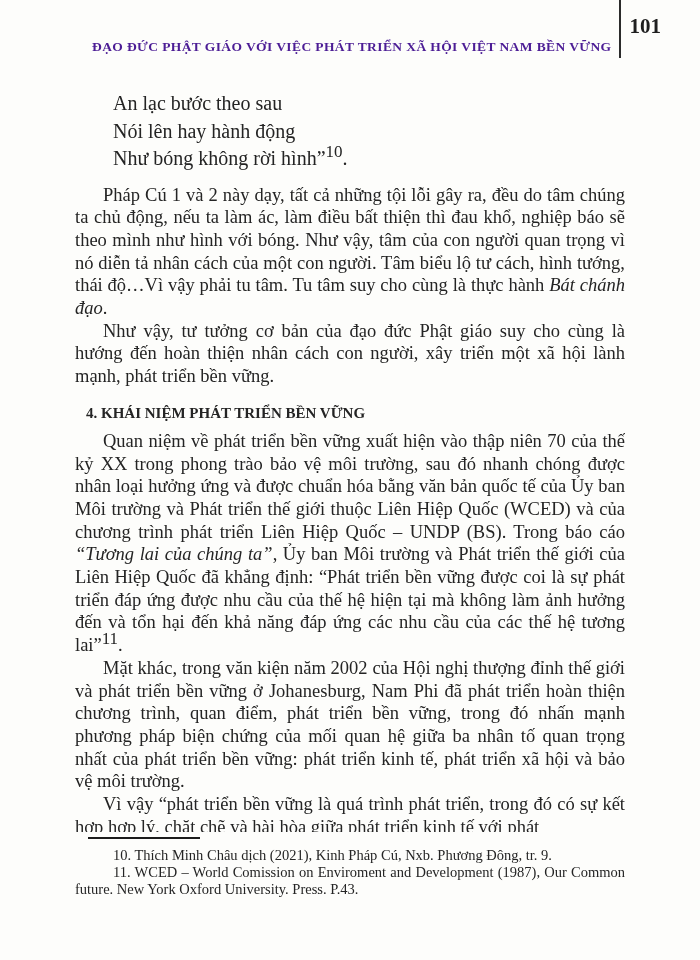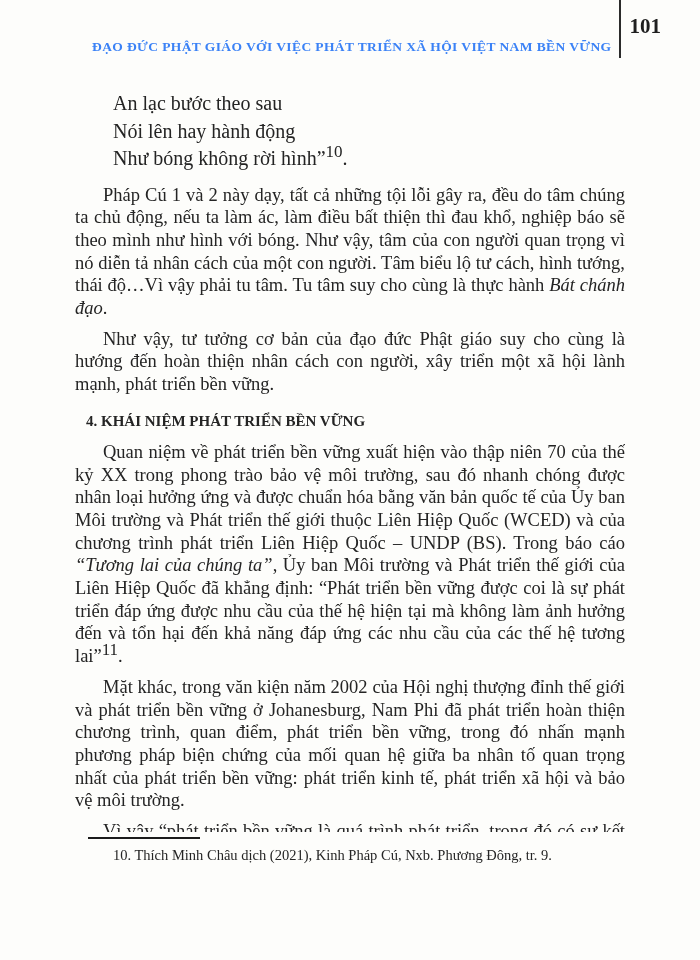--- a/index.html
+++ b/index.html
@@ -20,21 +20,21 @@
     top: 0;
     right: 39px;
     height: 58px;
     display: flex;
     align-items: flex-end;
   }
   .running-title {
     font-size: 13.5px;
     font-weight: 700;
     letter-spacing: 0.4px;
-    color: #3b82f6;
+    color: #4c1d95;
     white-space: nowrap;
     margin-right: 7px;
     margin-bottom: 3px;
   }
   .header-divider {
     width: 2px;
     height: 58px;
     background: #2b2b2b;
     flex-shrink: 0;
     align-self: flex-start;
@@ -60,21 +60,20 @@
   .verse-line {
     font-size: 20px;
     line-height: 27.5px;
     text-align: left;
   }
   .body-para {
     font-size: 18.5px;
     line-height: 22.7px;
     text-indent: 28px;
     text-align: justify;
-    margin-top: 8px;
   }
   .section-heading {
     font-size: 15px;
     line-height: 24px;
     font-weight: 700;
     text-align: left;
     margin: 13px 0 5px 11px;
   }
   .italic { font-style: italic; }
   sup.fn-ref {
@@ -133,15 +132,16 @@
 
     <p class="body-para">Mặt khác, trong văn kiện năm 2002 của Hội nghị thượng đỉnh thế giới và phát triển bền vững ở Johanesburg, Nam Phi đã phát triển hoàn thiện chương trình, quan điểm, phát triển bền vững, trong đó nhấn mạnh phương pháp biện chứng của mối quan hệ giữa ba nhân tố quan trọng nhất của phát triển bền vững: phát triển kinh tế, phát triển xã hội và bảo vệ môi trường.</p>
 
     <p class="body-para">Vì vậy “phát triển bền vững là quá trình phát triển, trong đó có sự kết hợp hợp lý, chặt chẽ và hài hòa giữa phát triển kinh tế với phát</p>
 
   </main>
 
   <footer class="footnotes">
     <div class="footnote-rule"></div>
     <p class="footnote">10. Thích Minh Châu dịch (2021), Kinh Pháp Cú, Nxb. Phương Đông, tr. 9.</p>
+    <p class="footnote">11. WCED – World Comission on Enviroment and Development (1987), Our Common future. New York Oxford University. Press. P.43.</p>
   </footer>
 
 </div>
 
 </body></html>

